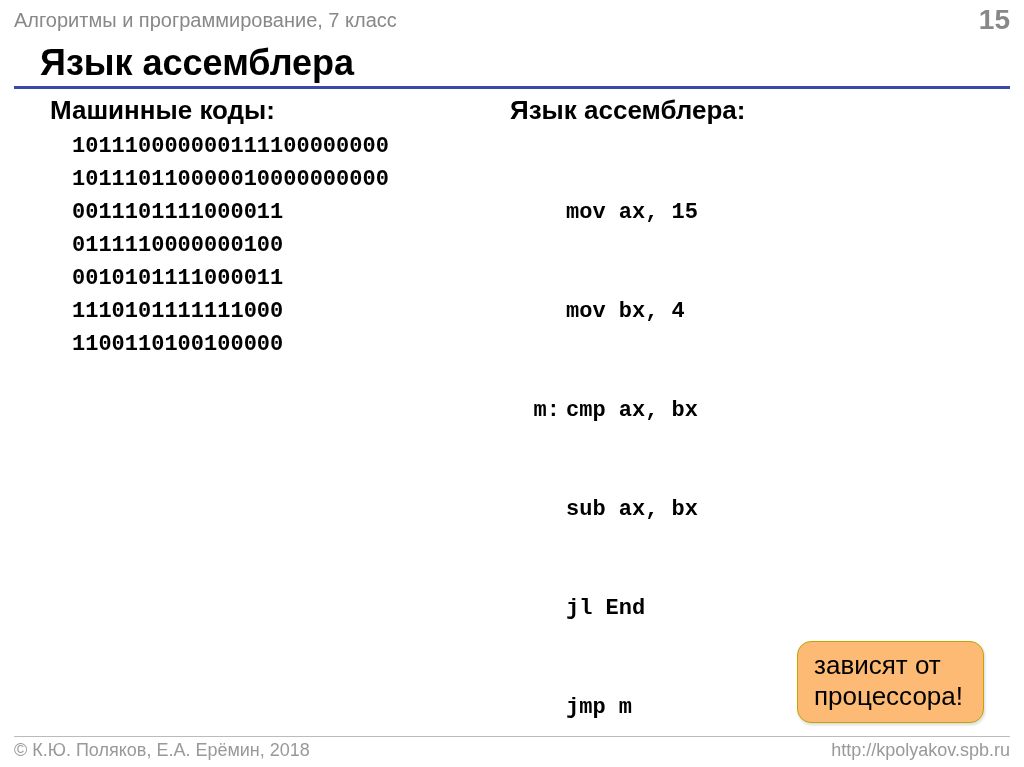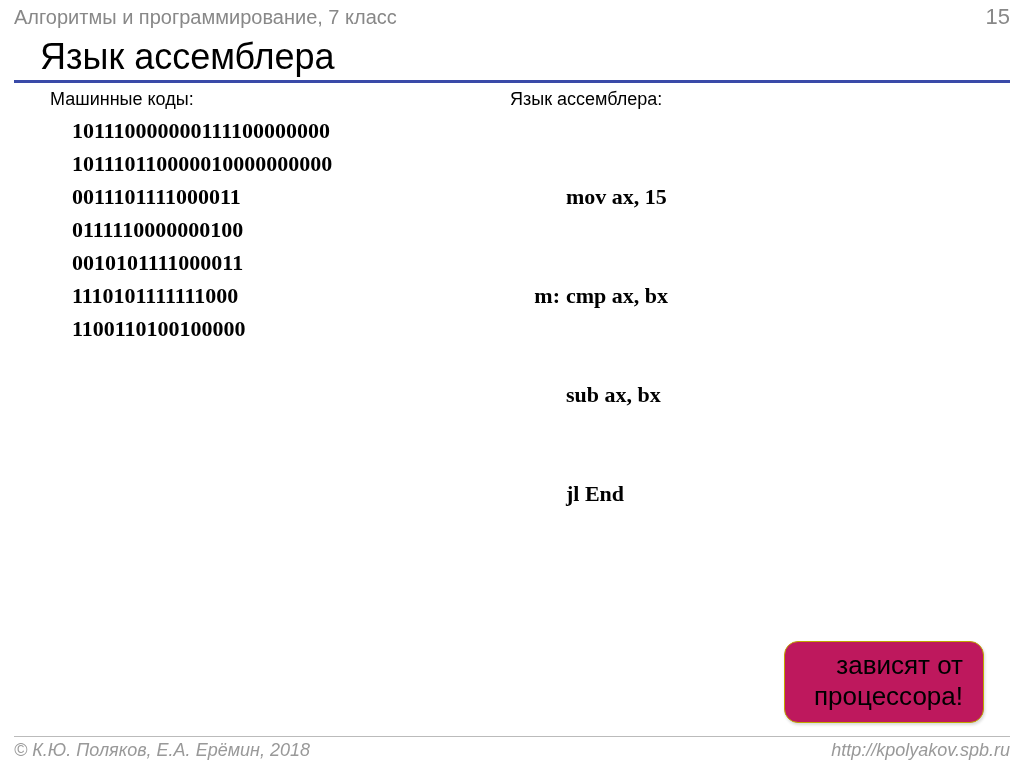--- a/index.html
+++ b/index.html
@@ -13,87 +13,86 @@
   }
   .header-bar {
     display: flex;
     justify-content: space-between;
     align-items: center;
     padding: 4px 14px 2px 14px;
     color: #888;
     font-size: 20px;
     text-align: center;
   }
-  .header-bar .page-num { font-weight: normal; font-size: 22px; }
+  .header-bar .page-num { font-weight: bold; font-size: 28px; }
   .title {
     font-size: 36px;
-    font-weight: normal;
+    font-weight: bold;
     color: #000;
     padding: 4px 0 2px 40px;
   }
   .title-underline {
     height: 3px;
     background: #3a4aa8;
     margin: 0 14px 6px 14px;
   }
   .cols {
     display: flex;
     padding: 0 0 0 50px;
   }
   .col-left { width: 460px; }
   .col-right { flex: 1; }
   .col-heading {
-    font-size: 18px;
-    font-weight: normal;
+    font-size: 26px;
+    font-weight: bold;
     color: #000;
     margin-bottom: 4px;
   }
   .code-block {
-    font-family: Liberation Serif, serif;
+    font-family: Liberation Mono, monospace;
     font-size: 22px;
     font-weight: bold;
     line-height: 1.5;
     white-space: pre;
     padding-left: 22px;
     color: #000;
   }
   .col-right .code-block { padding-left: 0; }
   .asm-line { display: flex; align-items: flex-end; }
   .asm-label { width: 56px; text-align: right; padding-right: 6px; }
   .asm-instr { }
   .callout {
     position: absolute;
     right: 40px;
     bottom: 44px;
-    background: #be185d;
+    background: #fdba74;
     border: 1.5px solid #bfa600;
     border-radius: 14px;
-    padding: 8px 20px 10px 29px;
+    padding: 8px 20px 10px 16px;
     font-size: 26px;
-    text-align: right;
+    text-align: left;
     line-height: 1.2;
     color: #000;
     box-shadow: 1px 2px 3px rgba(0,0,0,.15);
   }
   .footer-line {
     position: absolute;
     left: 14px; right: 14px;
     bottom: 30px;
     height: 1px;
     background: #bbb;
   }
   .footer {
     position: absolute;
     left: 0; right: 0; bottom: 0;
     display: flex;
     justify-content: space-between;
     padding: 4px 14px 6px 14px;
     color: #999;
     font-size: 18px;
-    font-style: italic;
   }
 </style>
 </head>
 <body>
 
 <div class="header-bar">
   <span>Алгоритмы и программирование, 7 класс</span>
   <span class="page-num">15</span>
 </div>
 
@@ -108,23 +107,25 @@
 <span>0011101111000011</span>
 <span>0111110000000100</span>
 <span>0010101111000011</span>
 <span>1110101111111000</span>
 <span>1100110100100000</span></div>
   </div>
   <div class="col-right">
     <div class="col-heading">Язык ассемблера:</div>
     <div class="code-block">
       <div class="asm-line"><span class="asm-label"></span><span class="asm-instr">mov ax, 15</span></div>
+      <div class="asm-line"><span class="asm-label"></span><span class="asm-instr">mov bx, 4</span></div>
       <div class="asm-line"><span class="asm-label">m:</span><span class="asm-instr">cmp ax, bx</span></div>
       <div class="asm-line"><span class="asm-label"></span><span class="asm-instr">sub ax, bx</span></div>
       <div class="asm-line"><span class="asm-label"></span><span class="asm-instr">jl End</span></div>
+      <div class="asm-line"><span class="asm-label"></span><span class="asm-instr">jmp m</span></div>
       
     </div>
   </div>
 </div>
 
 <div class="callout">
   <span>зависят от</span><br>
   <span>процессора!</span>
 </div>
 

